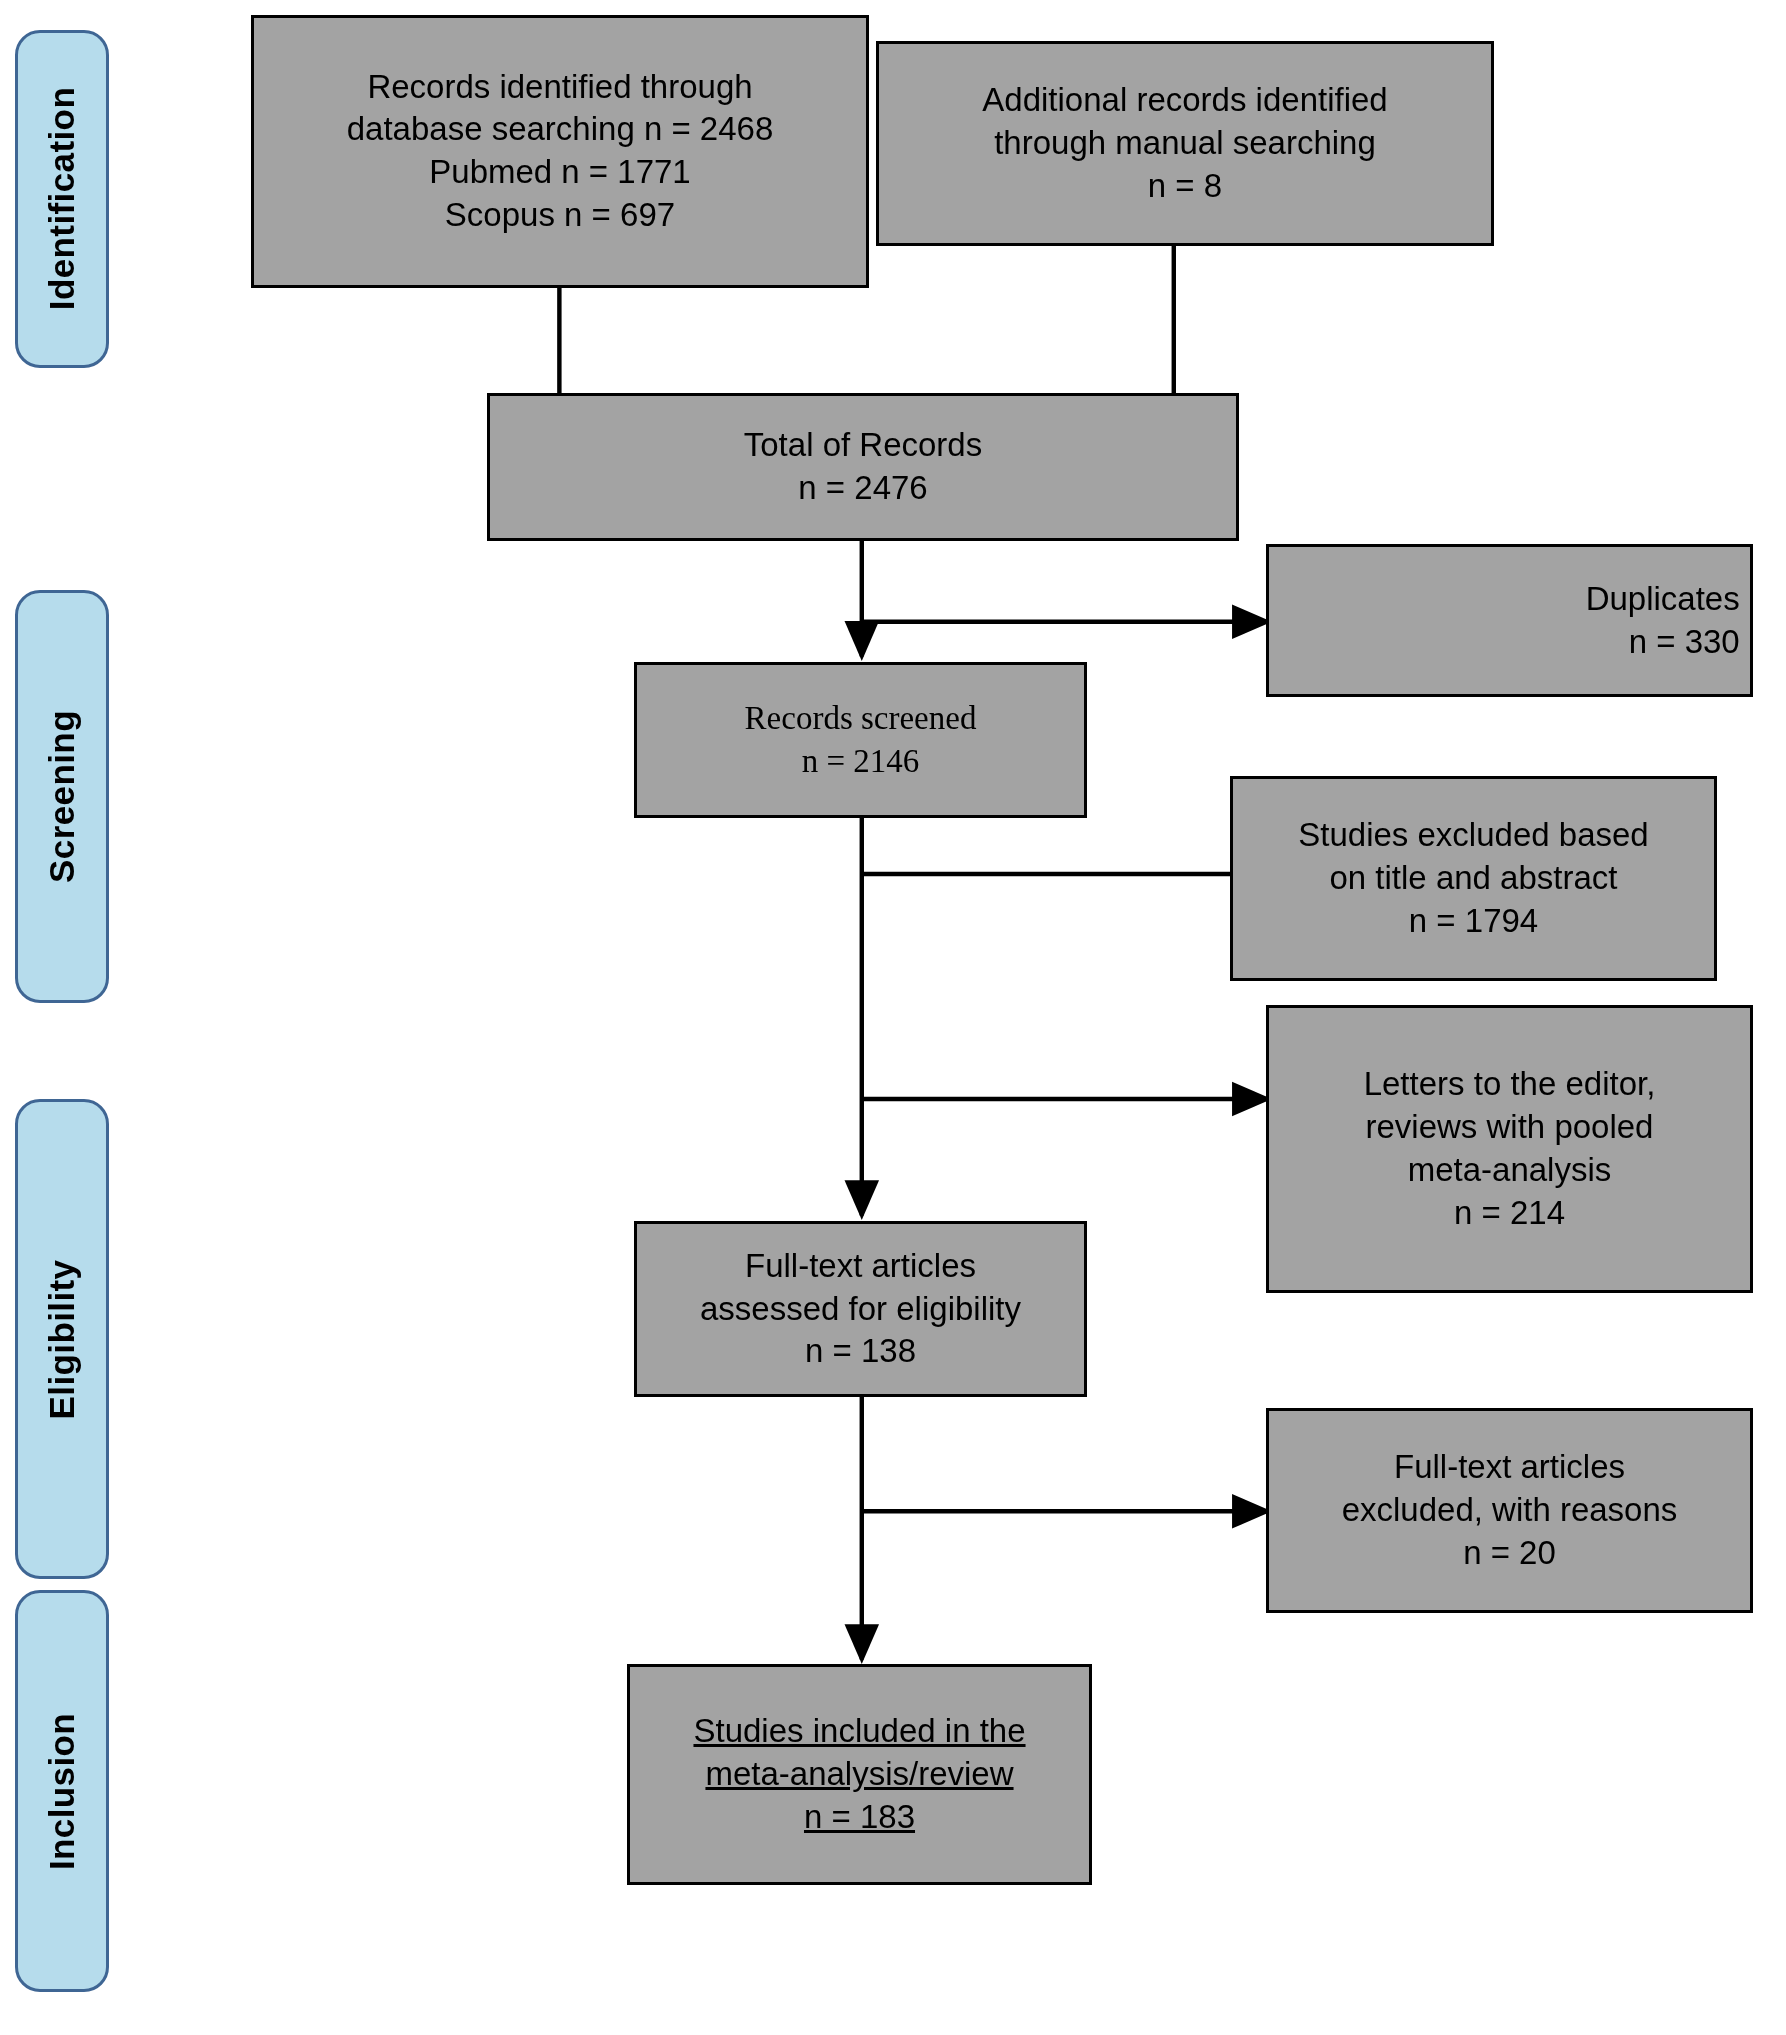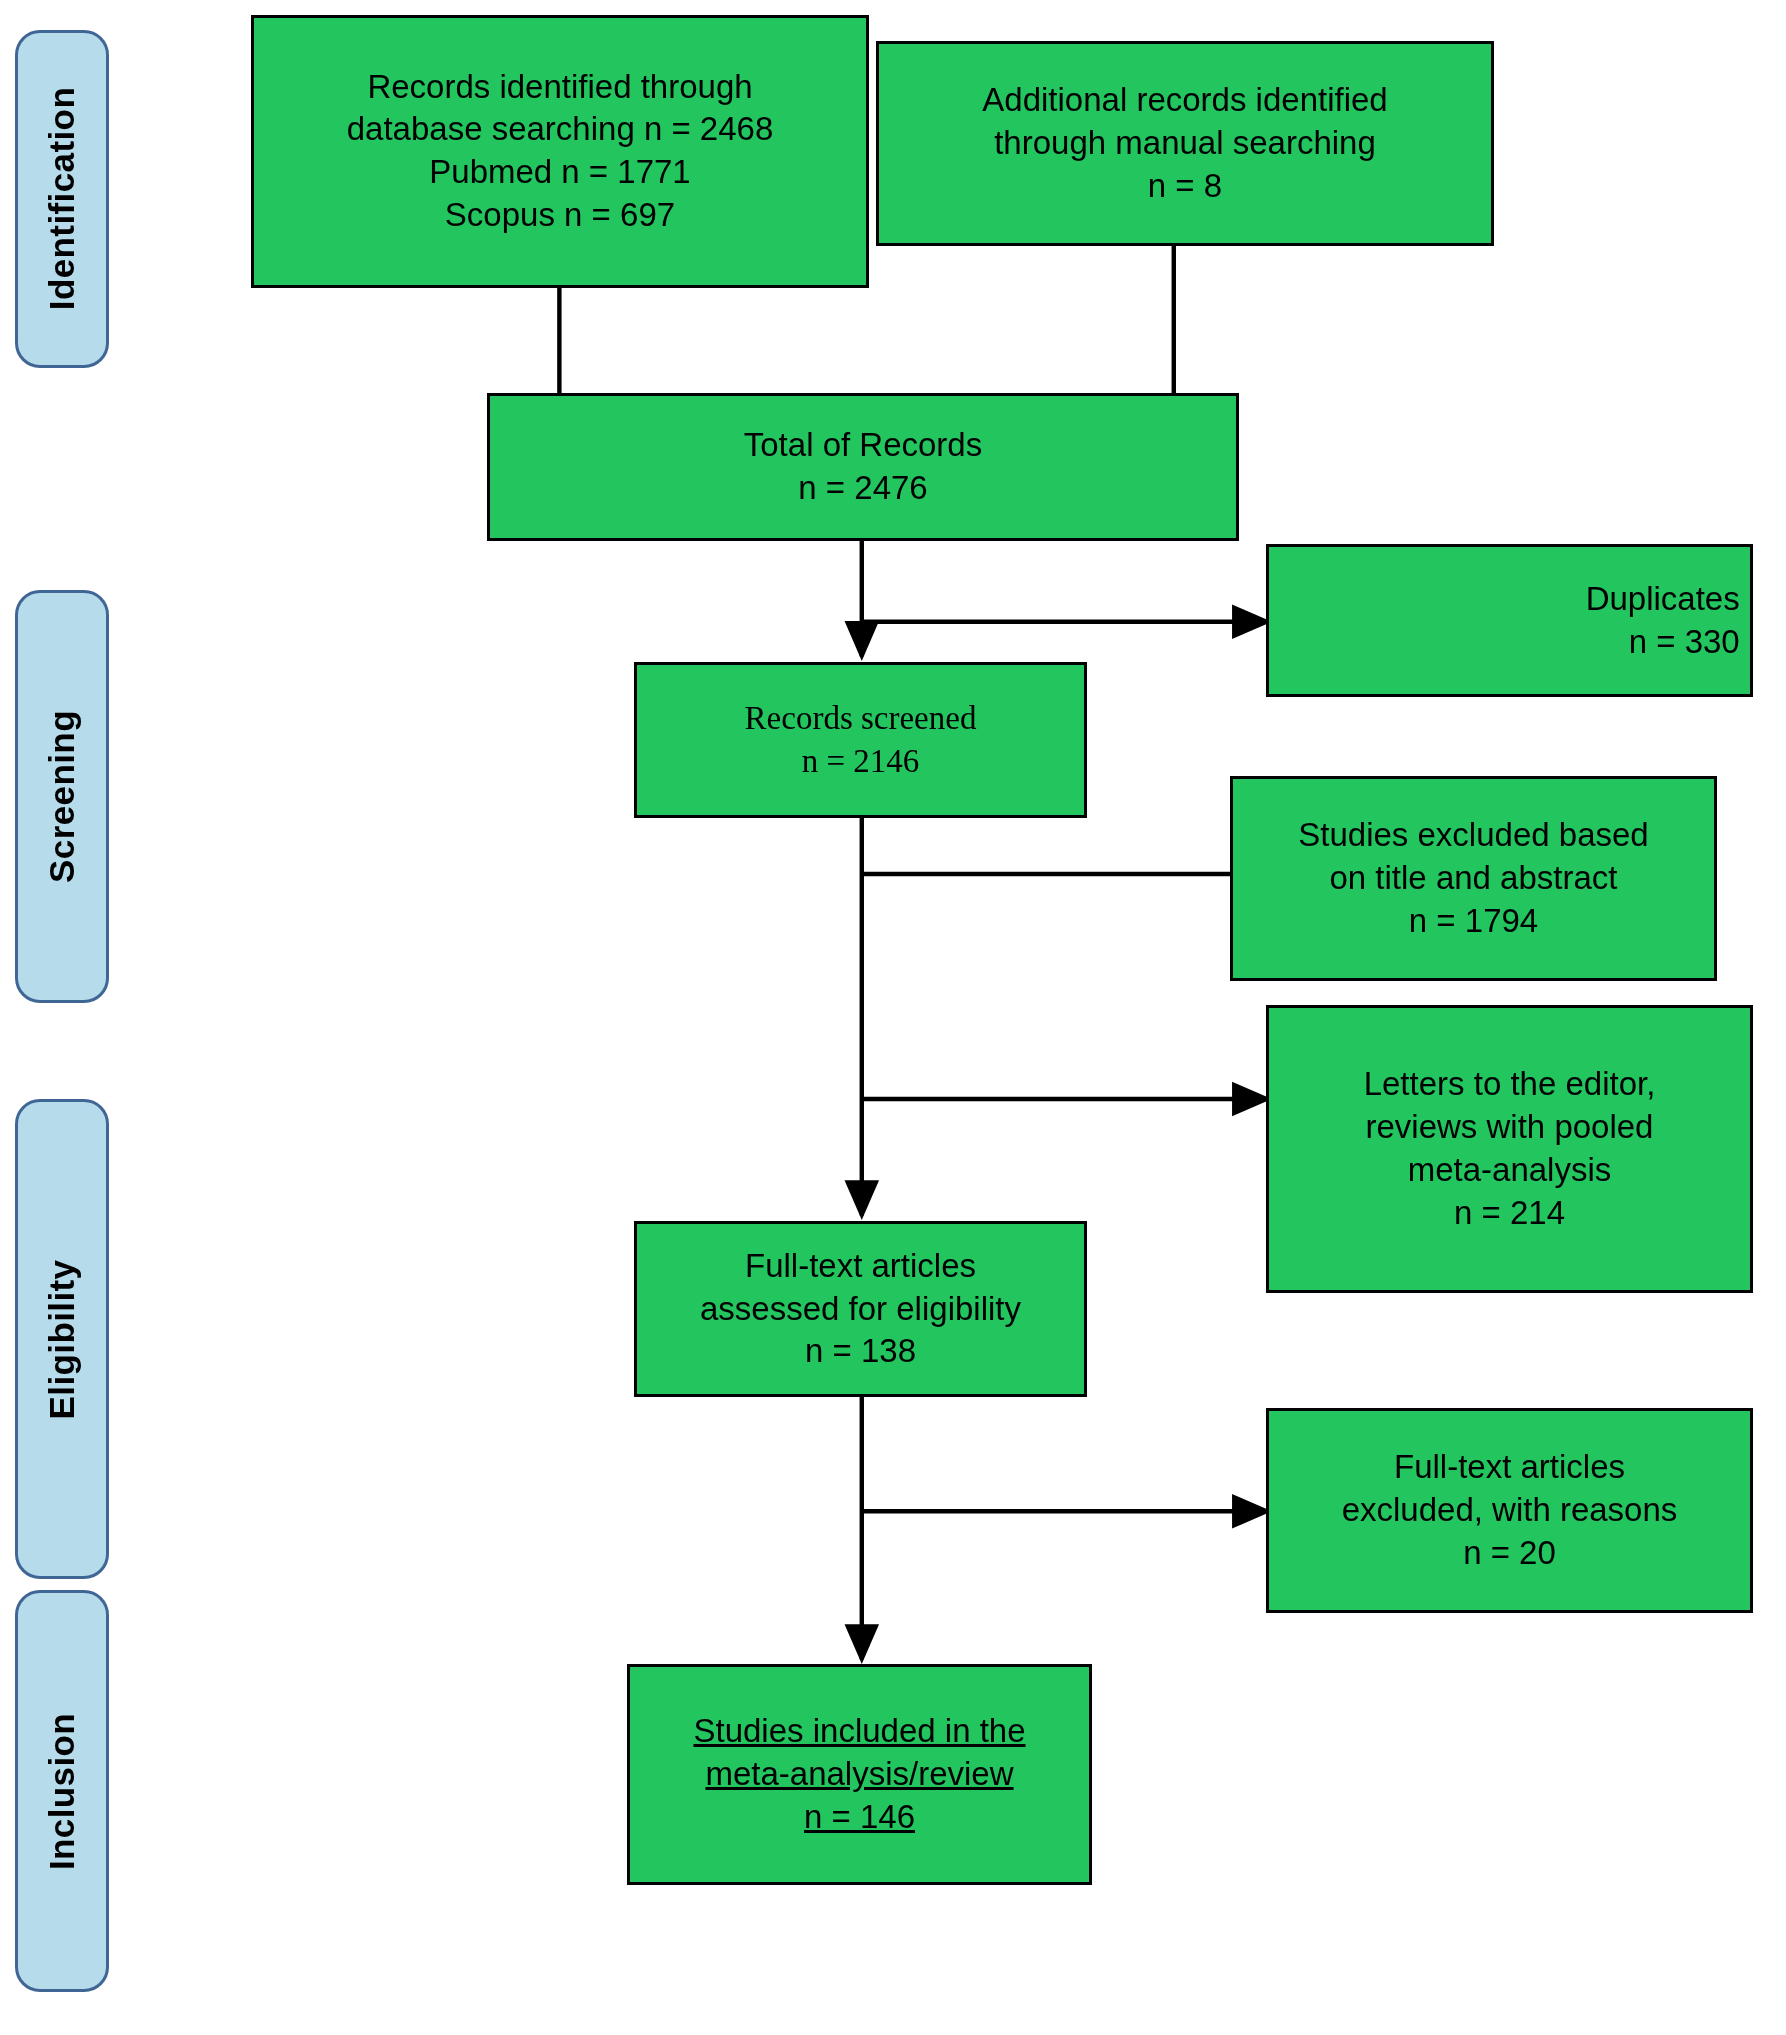--- a/index.html
+++ b/index.html
@@ -37,21 +37,21 @@
     font-weight: bold;
     letter-spacing: 0.4px;
     color: #000000;
     line-height: 1;
   }
 
   
   .flow-box {
     position: absolute;
     box-sizing: border-box;
-    background: #22c55e;
+    background: #a3a3a3;
     border: 3.7px solid #000000;
     display: flex;
     flex-direction: column;
     align-items: center;
     justify-content: center;
     text-align: center;
     padding: 4.4px 10.3px;
   }
   .flow-box .line {
     font-size: 33px;
@@ -184,17 +184,17 @@
 
   <div class="flow-box" style="left:1266px; top:1408px; width:487px; height:205px;">
     <div class="line">Full-text articles</div>
     <div class="line">excluded, with reasons</div>
     <div class="line">n = 20</div>
   </div>
 
   <div class="flow-box" style="left:627px; top:1664px; width:465px; height:221px;text-decoration:underline;">
     <div class="line">Studies included in the</div>
     <div class="line">meta-analysis/review</div>
-    <div class="line">n = 146</div>
+    <div class="line">n = 183</div>
   </div>
 
 </div>
 
 
 </body></html>

